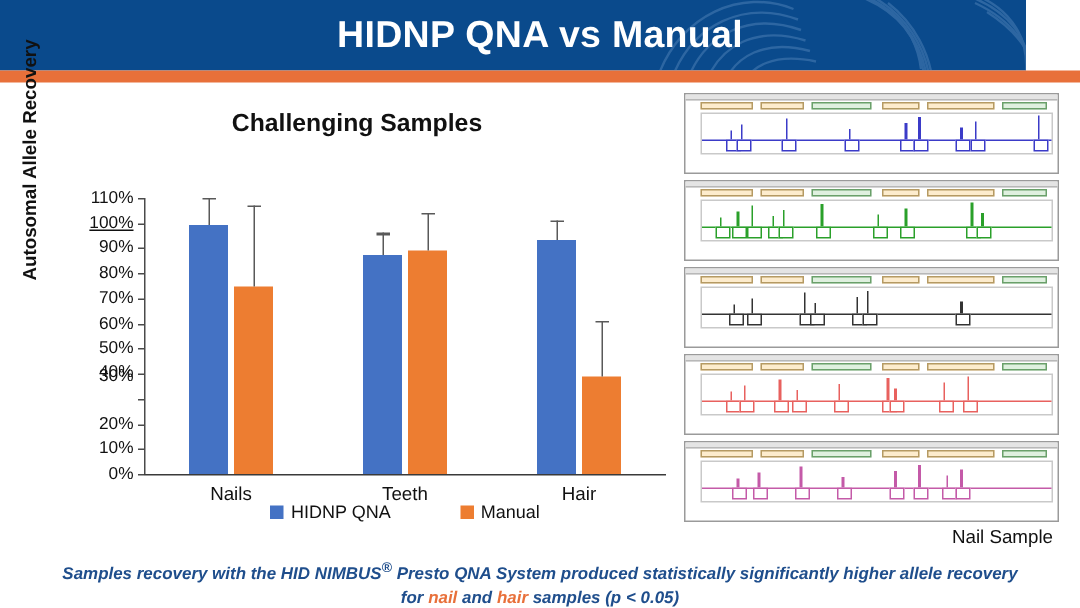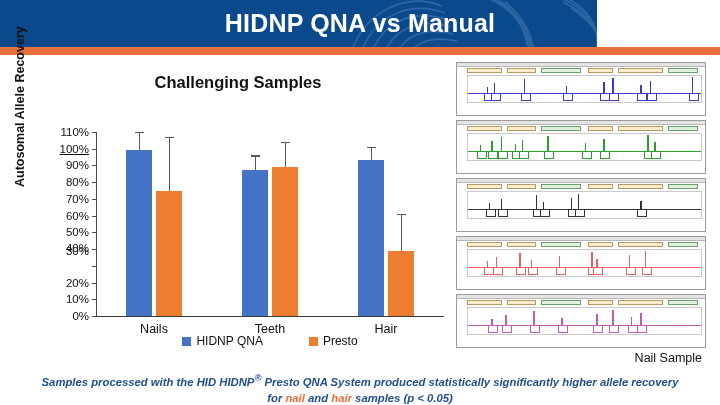--- a/index.html
+++ b/index.html
@@ -3,21 +3,21 @@
 <meta charset="utf-8">
 <style>
   html,body{margin:0;padding:0;}
   body{
     width:720px;height:405px;background:#ffffff;
     font-family:"Liberation Sans", sans-serif;
     overflow:hidden;position:relative;
   }
   
   .header{
-    position:absolute;left:0;top:0;width:597px;height:47px;
+    position:absolute;left:0;top:0;width:684px;height:47px;
     background:#0a4a8c;overflow:hidden;
   }
   .fingerprint{
     position:absolute;right:0;top:0;width:250px;height:47px;opacity:.35;
   }
   .header-title{
     position:absolute;left:0;top:0;width:720px;height:47px;
     display:flex;align-items:center;justify-content:center;
     color:#ffffff;font-size:25px;font-weight:bold;letter-spacing:.2px;
   }
@@ -180,21 +180,21 @@
       <div class="err-cap" style="left: 300.5px; top: 81.9636px;"></div>
       <div class="xlab" style="left: 290px;">Hair</div>
     </div>
   <div class="legend" id="legend">
       <div class="legend-item">
         <span class="swatch" style="background: rgb(68, 114, 196);"></span>
         <span>HIDNP QNA</span>
       </div>
       <div class="legend-item">
         <span class="swatch" style="background: rgb(237, 125, 49);"></span>
-        <span>Presto</span>
+        <span>Manual</span>
       </div>
     </div>
 </div>
 
 <div class="egram-wrap" id="egrams">
   <div class="sample-label">Nail Sample</div>
 <div class="egram" style="top: 0px;">
       <div class="eg-bar"></div>
       <div class="eg-bar2">
         <div class="eg-seg o" style="left: 4%; width: 14%;"></div>
@@ -346,15 +346,15 @@
         <div class="callout" style="left: calc(62% - 3px); bottom: 1px; border-color: rgb(196, 90, 168);"></div>
         <div class="peak" style="left: 70%; height: 9px; background: rgb(196, 90, 168);"></div>
         <div class="callout" style="left: calc(70% - 3px); bottom: 1px; border-color: rgb(196, 90, 168);"></div>
         <div class="peak" style="left: 74%; height: 13px; background: rgb(196, 90, 168);"></div>
         <div class="callout" style="left: calc(74% - 3px); bottom: 1px; border-color: rgb(196, 90, 168);"></div>
       </div>
     </div>
   </div>
 
 <div class="caption">
-  <span>Samples processed with the HID HIDNP</span><sup>®</sup><span> Presto QNA System produced statistically significantly higher allele recovery</span><br>
+  <span>Samples recovery with the HID NIMBUS</span><sup>®</sup><span> Presto QNA System produced statistically significantly higher allele recovery</span><br>
   <span>for </span><span class="hl">nail</span><span> and </span><span class="hl">hair</span><span> samples (p &lt; 0.05)</span>
 </div>
 
 </body></html>

